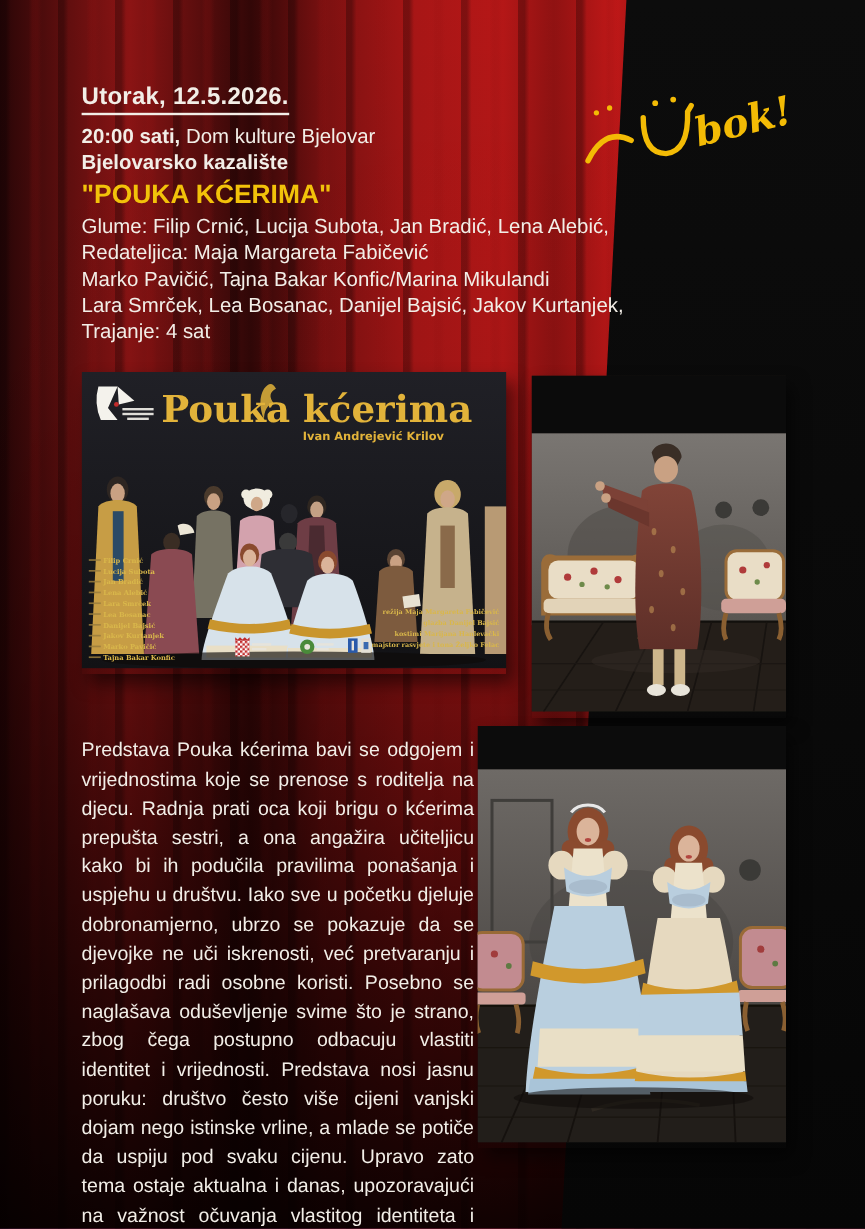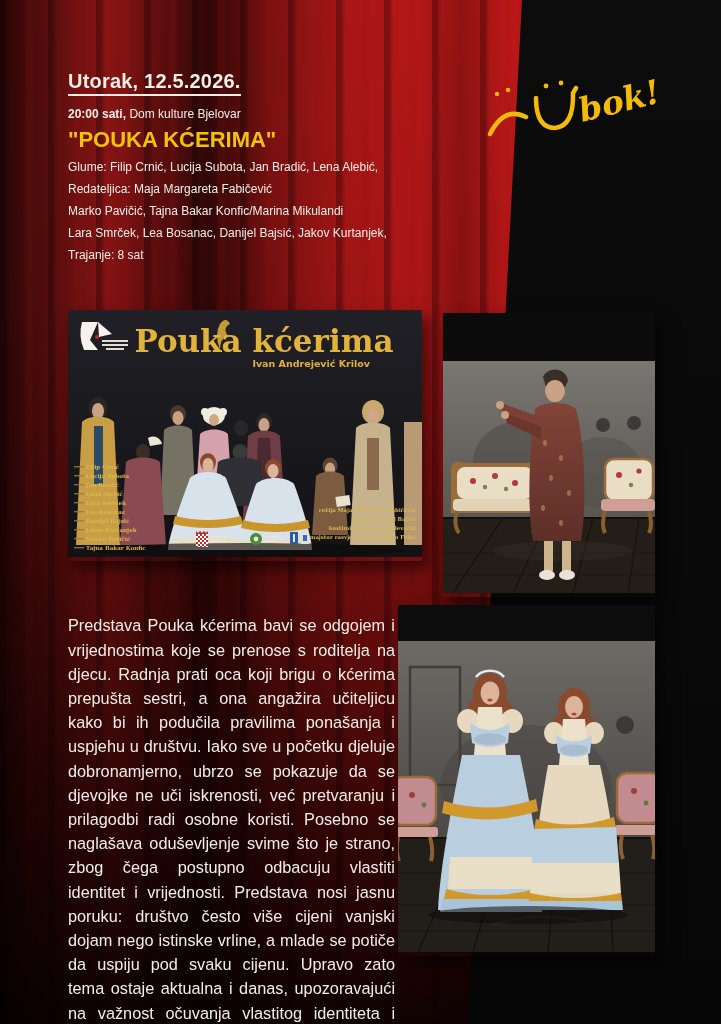--- a/index.html
+++ b/index.html
@@ -10,47 +10,48 @@
     background-image:
       linear-gradient(180deg, rgba(0,0,0,0) 0%, rgba(0,0,0,0.06) 30%, rgba(20,0,0,0.38) 55%, rgba(10,0,0,0.72) 80%, rgba(4,0,0,0.93) 100%),
       repeating-linear-gradient(90deg, rgba(0,0,0,0.28) 0 5px, rgba(0,0,0,0) 9px 24px, rgba(150,18,18,0.18) 27px 31px, rgba(0,0,0,0) 35px 48px),
       linear-gradient(90deg,#2a0607 0%,#5c0e0e 7%,#8c1414 15%,#5a0d0d 23%,#320707 29%,#7e1111 38%,#a81616 48%,#b51717 58%,#8f1212 64%,#c01818 71%,#901212 76%,#6a0d0d 80%);}
   
   .wedge{position:absolute;inset:0;background:linear-gradient(180deg,#0c0c0c 0%,#090909 60%,#060606 100%);
          clip-path:polygon(72.4% 0, 100% 0, 100% 100%, 64.9% 100%);}
   .header{position:absolute;left:68px;top:70px;color:#f2eee7;z-index:3;}
   .date{font-size:20px;font-weight:bold;display:inline-block;border-bottom:2.5px solid #f2eee7;
         padding-bottom:1px;margin-bottom:7px;letter-spacing:.2px;}
-  .line{font-size:12px;line-height:22px;}
+  .line{font-size:17px;line-height:22px;}
   .bold{font-weight:bold;}
   .show-title{font-size:22px;font-weight:bold;color:#f2c20a;line-height:27px;margin:1px 0 3px;}
   .brand{position:absolute;left:480px;top:60px;z-index:3;}
   .photo{position:absolute;z-index:2;box-shadow:6px 8px 14px rgba(0,0,0,0.55);}
   #poster{left:68px;top:310px;}
   #actor-photo{left:443px;top:313px;}
   #girls-photo{left:398px;top:605px;}
   .desc{position:absolute;left:68px;top:597px;width:327px;z-index:3;color:#f2eee7;
         font-size:16.3px;line-height:24.2px;text-align:justify;}
 </style>
 </head>
 <body>
 
 <div class="page">
   <div class="curtain"></div>
   <div class="wedge"></div>
 
   <div class="header">
     <div><span class="date">Utorak, 12.5.2026.</span></div>
     <div class="line"><span class="bold">20:00 sati,</span><span> Dom kulture Bjelovar</span></div>
+    <div class="line bold">Bjelovarsko kazalište</div>
     <div class="show-title">"POUKA KĆERIMA"</div>
     <div class="line">Glume: Filip Crnić, Lucija Subota, Jan Bradić, Lena Alebić,</div>
     <div class="line">Redateljica: Maja Margareta Fabičević</div>
     <div class="line">Marko Pavičić, Tajna Bakar Konfic/Marina Mikulandi</div>
     <div class="line">Lara Smrček, Lea Bosanac, Danijel Bajsić, Jakov Kurtanjek,</div>
-    <div class="line">Trajanje: 8 sat</div>
+    <div class="line">Trajanje: 4 sat</div>
   </div>
 
   <div class="brand">
     <svg width="190" height="86" viewBox="0 0 190 86">
       <g stroke="#f3bb05" stroke-width="4.5" fill="none" stroke-linecap="round">
         <g>
           <circle cx="17" cy="34" r="2.2" fill="#f3bb05" stroke="none"></circle>
           <circle cx="28" cy="30" r="2.2" fill="#f3bb05" stroke="none"></circle>
           <path d="M10,74 Q24,46 46,57"></path>
         </g>

